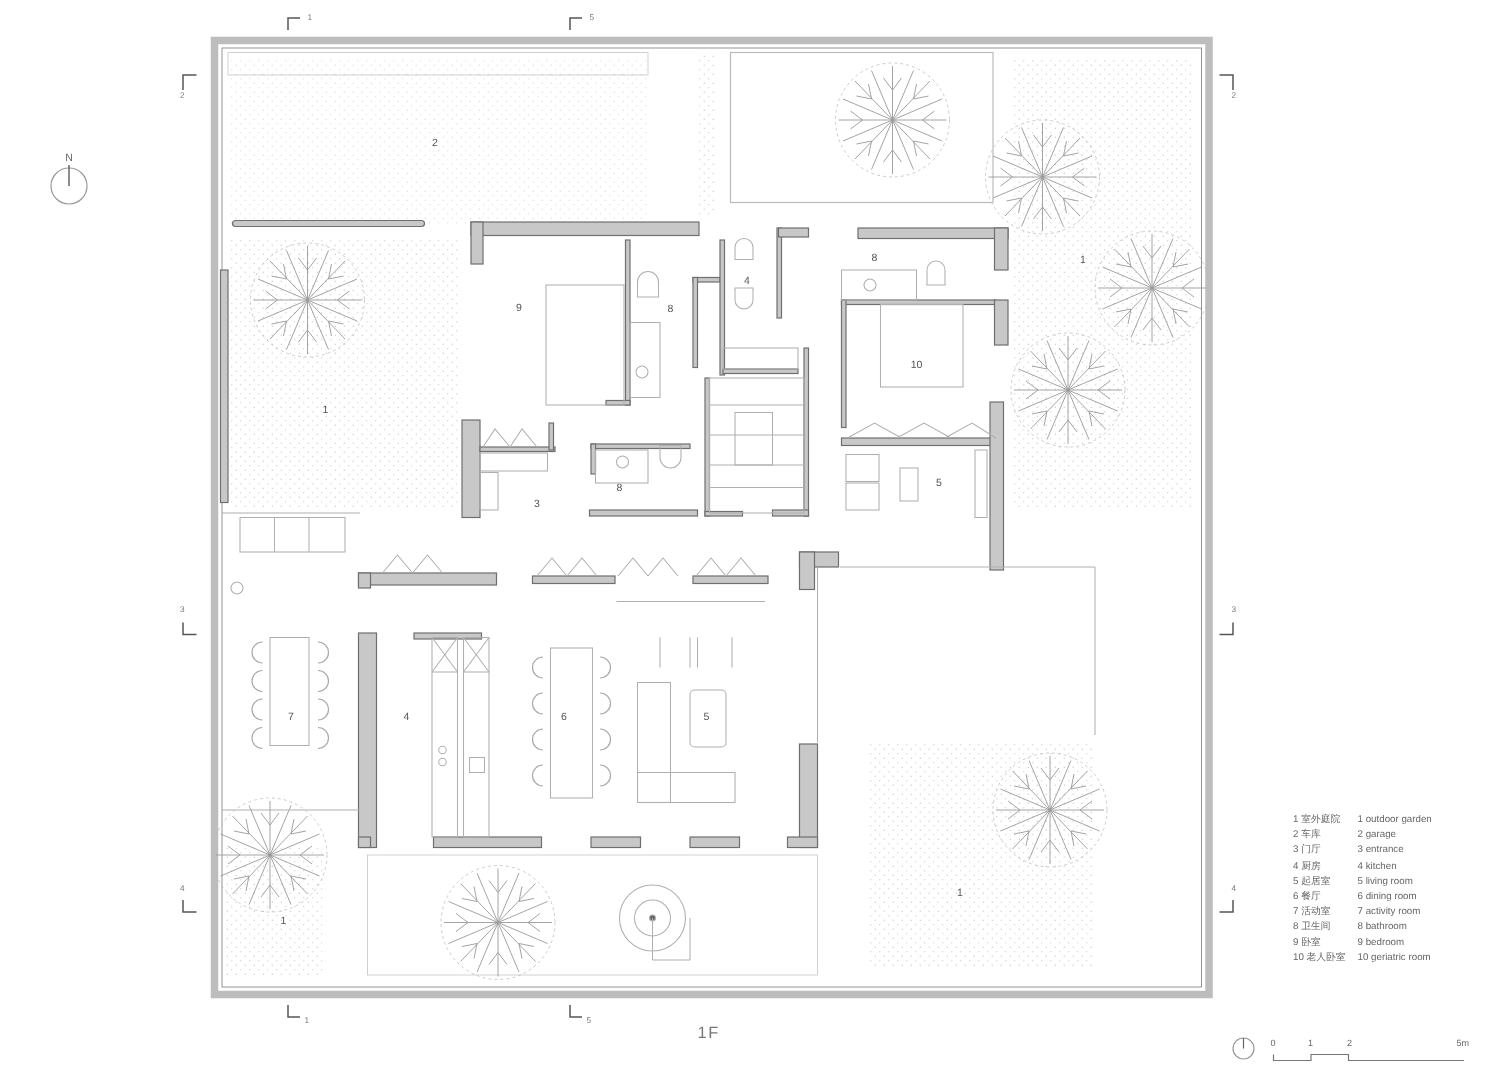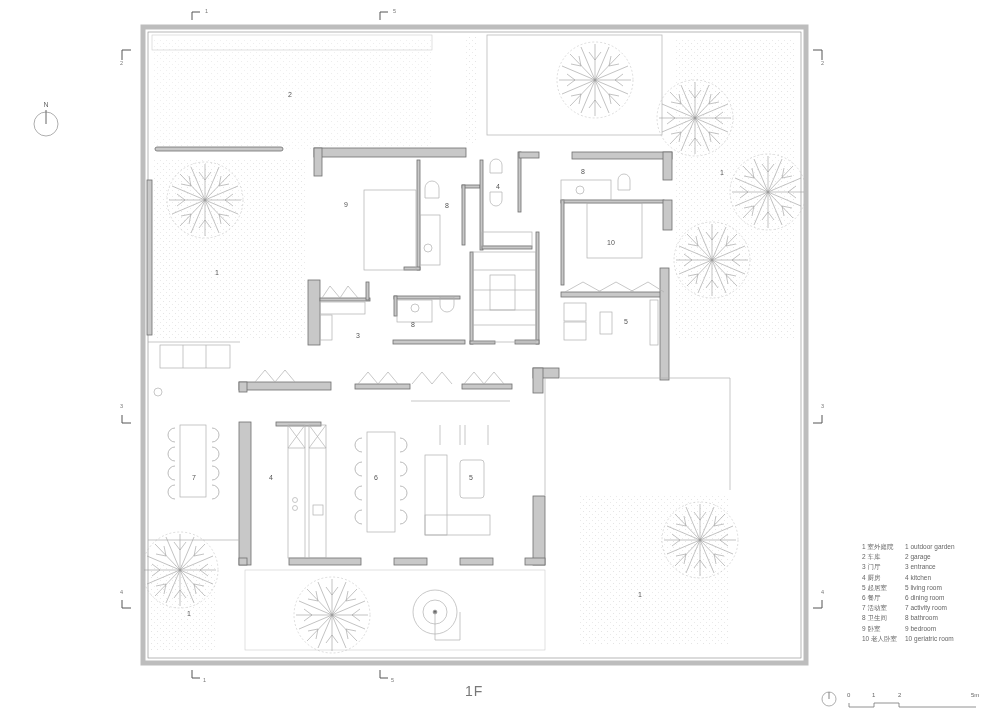--- a/index.html
+++ b/index.html
@@ -3,21 +3,21 @@
 <meta charset="utf-8">
 <style>
   html, body { margin:0; padding:0; background:#ffffff; }
   body { width:1000px; height:715px; position:relative; overflow:hidden;
          font-family:"Liberation Sans", sans-serif; color:#555; }
   svg text { font-family:"Liberation Sans", sans-serif; }
   .legend { position:absolute; left:862px; top:542px; font-size:6.5px; line-height:10.2px; color:#666; }
   .legend .row { display:flex; }
   .legend .cn { width:43px; white-space:nowrap; }
   .legend .en { white-space:nowrap; }
-  .title { position:absolute; left:465px; top:683px; font-size:14px; color:#777; letter-spacing:1px; }
+  .title { position:absolute; left:465px; top:683px; font-size:11px; color:#777; letter-spacing:1px; }
 </style>
 </head>
 <body>
 
 <svg width="1000" height="715" viewBox="0 0 1000 715" style="position:absolute;left:0;top:0;">
   <defs>
     <pattern id="dots" width="6" height="6" patternUnits="userSpaceOnUse">
       <circle cx="1.5" cy="1.5" r="0.45" fill="#c9c9c9"></circle>
       <circle cx="4.5" cy="4.5" r="0.45" fill="#d4d4d4"></circle>
     </pattern>

